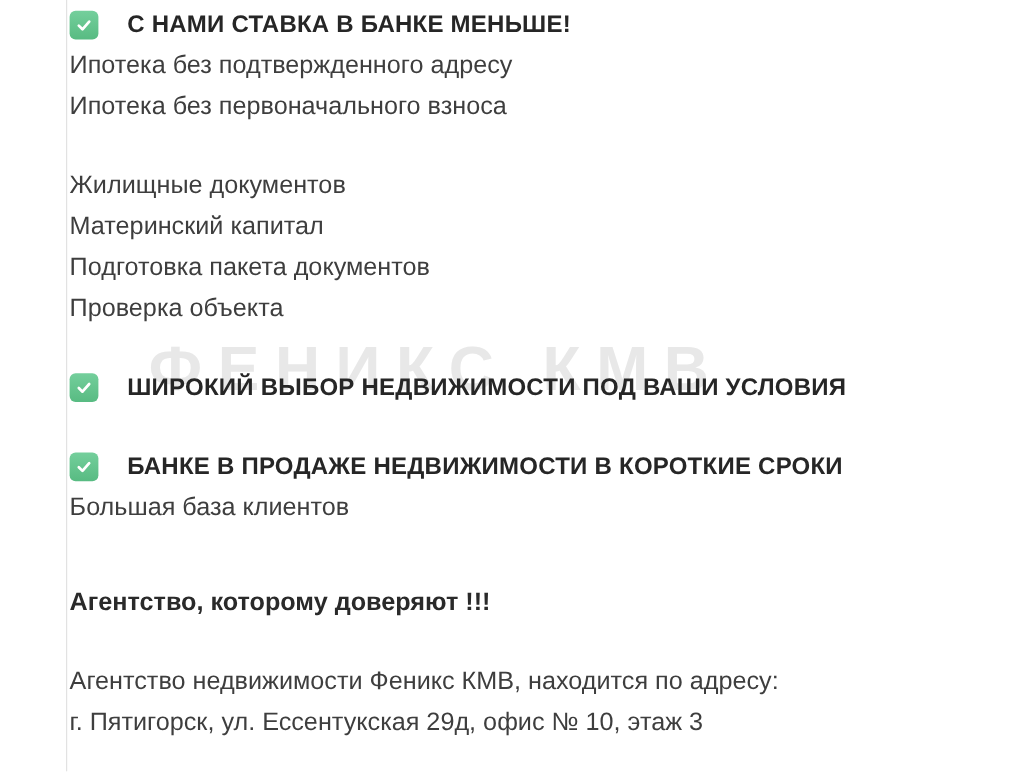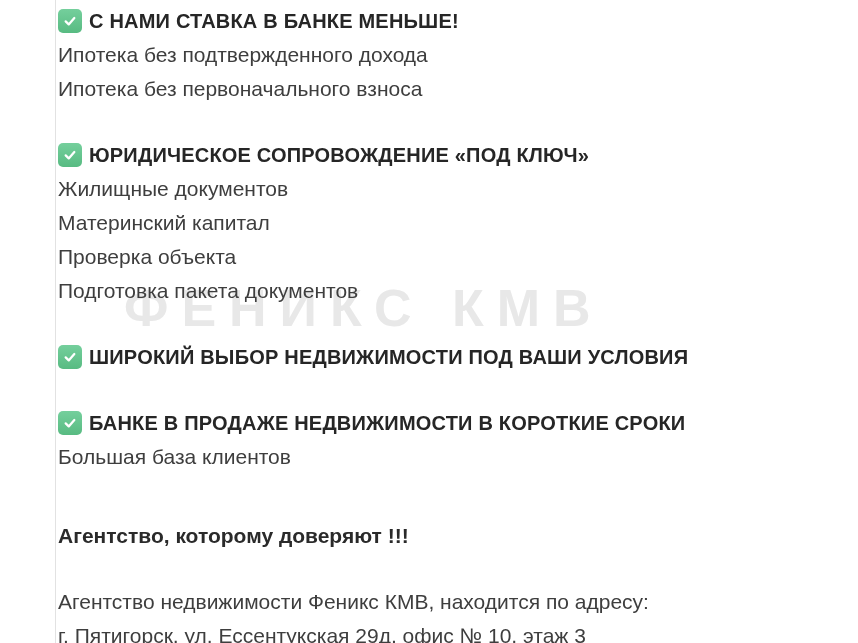--- a/index.html
+++ b/index.html
@@ -34,21 +34,21 @@
   .content {
     position: absolute;
     left: 58px; top: 4px; right: 0;
     z-index: 1;
   }
   .section + .section { margin-top: 32px; }
   .heading-row {
     display: flex;
     align-items: center;
     height: 34px;
-    gap: 7px;
+    gap: 24px;
   }
   .check-icon {
     flex: 0 0 auto;
     width: 24px; height: 24px;
     border-radius: 5px;
     background: linear-gradient(180deg, #74cf9c 0%, #58bb82 100%);
     display: inline-flex;
     align-items: center;
     justify-content: center;
   }
@@ -87,37 +87,29 @@
 
     <div class="section">
       <div class="heading-row">
         <span class="check-icon">
           <svg width="16" height="16" viewBox="0 0 24 24" fill="none">
             <path d="M5.5 12.5l4.6 4.6 8.4-9.6" stroke="#ffffff" stroke-width="3.4" stroke-linecap="round" stroke-linejoin="round"></path>
           </svg>
         </span>
         <span class="heading-text">С НАМИ СТАВКА В БАНКЕ МЕНЬШЕ!</span>
       </div>
-      <div class="line-item">Ипотека без подтвержденного дохода</div>
+      <div class="line-item">Ипотека без подтвержденного адресу</div>
       <div class="line-item">Ипотека без первоначального взноса</div>
     </div>
 
     <div class="section">
-      <div class="heading-row">
-        <span class="check-icon">
-          <svg width="16" height="16" viewBox="0 0 24 24" fill="none">
-            <path d="M5.5 12.5l4.6 4.6 8.4-9.6" stroke="#ffffff" stroke-width="3.4" stroke-linecap="round" stroke-linejoin="round"></path>
-          </svg>
-        </span>
-        <span class="heading-text">ЮРИДИЧЕСКОЕ СОПРОВОЖДЕНИЕ «ПОД КЛЮЧ»</span>
-      </div>
       <div class="line-item">Жилищные документов</div>
       <div class="line-item">Материнский капитал</div>
+      <div class="line-item">Подготовка пакета документов</div>
       <div class="line-item">Проверка объекта</div>
-      <div class="line-item">Подготовка пакета документов</div>
     </div>
 
     <div class="section">
       <div class="heading-row">
         <span class="check-icon">
           <svg width="16" height="16" viewBox="0 0 24 24" fill="none">
             <path d="M5.5 12.5l4.6 4.6 8.4-9.6" stroke="#ffffff" stroke-width="3.4" stroke-linecap="round" stroke-linejoin="round"></path>
           </svg>
         </span>
         <span class="heading-text">ШИРОКИЙ ВЫБОР НЕДВИЖИМОСТИ ПОД ВАШИ УСЛОВИЯ</span>

